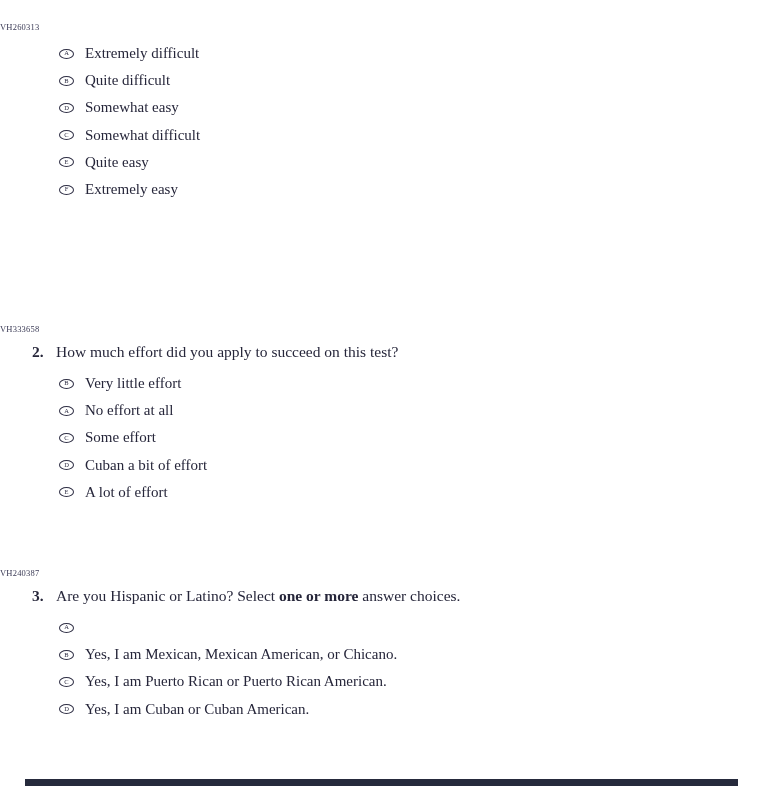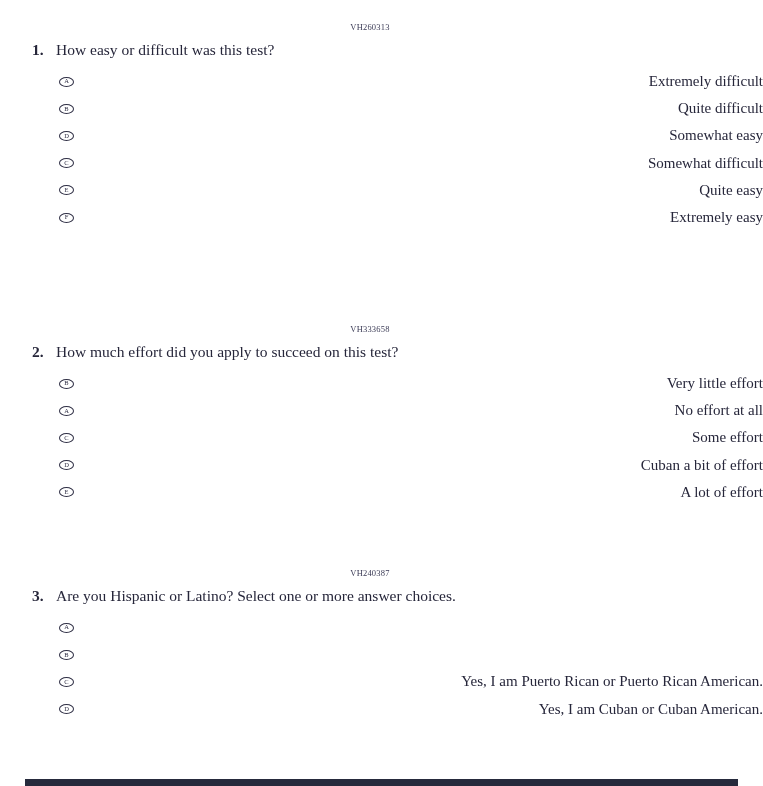--- a/index.html
+++ b/index.html
@@ -6,48 +6,47 @@
   .page{
     position:relative;
     width:763px;height:786px;
     background:#ffffff;
     overflow:hidden;
     font-family:"Liberation Serif","DejaVu Serif",serif;
     color:#26263a;
   }
   .qblock{position:absolute;left:0;right:0;}
   .item-code{
-    text-align:center;
+    text-align:left;
     padding-right:23px;
     font-size:8.5px;
     line-height:10px;
     height:10px;
     color:#3a3a55;
     letter-spacing:0.2px;
     font-family:"Liberation Serif","DejaVu Serif",serif;
   }
   .qline{
     margin:8px 0 0 32px;
     font-size:15.5px;
     line-height:20px;
   }
   .qnum{
     font-weight:bold;
     display:inline-block;
     width:24px;
   }
-  .qbold{font-weight:normal;margin-top:29px;}
+  .qbold{font-weight:bold;margin-top:29px;}
   .opts{margin-top:8px;}
   .opt{
     display:flex;
     align-items:center;
     height:27.2px;
     padding-left:59px;
     cursor:pointer;
-    justify-content:space-between;
   }
   .oval{
     width:15px;height:10px;
     border:1.2px solid #2e2e44;
     border-radius:50%;
     display:flex;align-items:center;justify-content:center;
     flex:0 0 auto;
     box-sizing:border-box;
     background:#ffffff;
   }
@@ -69,21 +68,20 @@
     background:#262a3c;
   }
 </style>
 </head>
 <body>
 
 <div class="page">
 
   <div class="qblock" style="top:22px;">
     <div class="item-code">VH260313</div>
-    <div class="qline"><span class="qnum">1.</span><span>How easy or difficult was this test?</span><span class="qbold"></span><span></span></div>
     <div class="opts">
       <div class="opt">
         <span class="oval">
             <span class="letter">A</span>
           </span>
         <span class="label">Extremely difficult</span>
       </div>
       <div class="opt">
         <span class="oval">
             <span class="letter">B</span>
@@ -160,20 +158,21 @@
     <div class="opts">
       <div class="opt">
         <span class="oval">
             <span class="letter">A</span>
           </span>
       </div>
       <div class="opt">
         <span class="oval">
             <span class="letter">B</span>
           </span>
+        <span class="label">Yes, I am Mexican, Mexican American, or Chicano.</span>
       </div>
       <div class="opt">
         <span class="oval">
             <span class="letter">C</span>
           </span>
         <span class="label">Yes, I am Puerto Rican or Puerto Rican American.</span>
       </div>
       <div class="opt">
         <span class="oval">
             <span class="letter">D</span>

